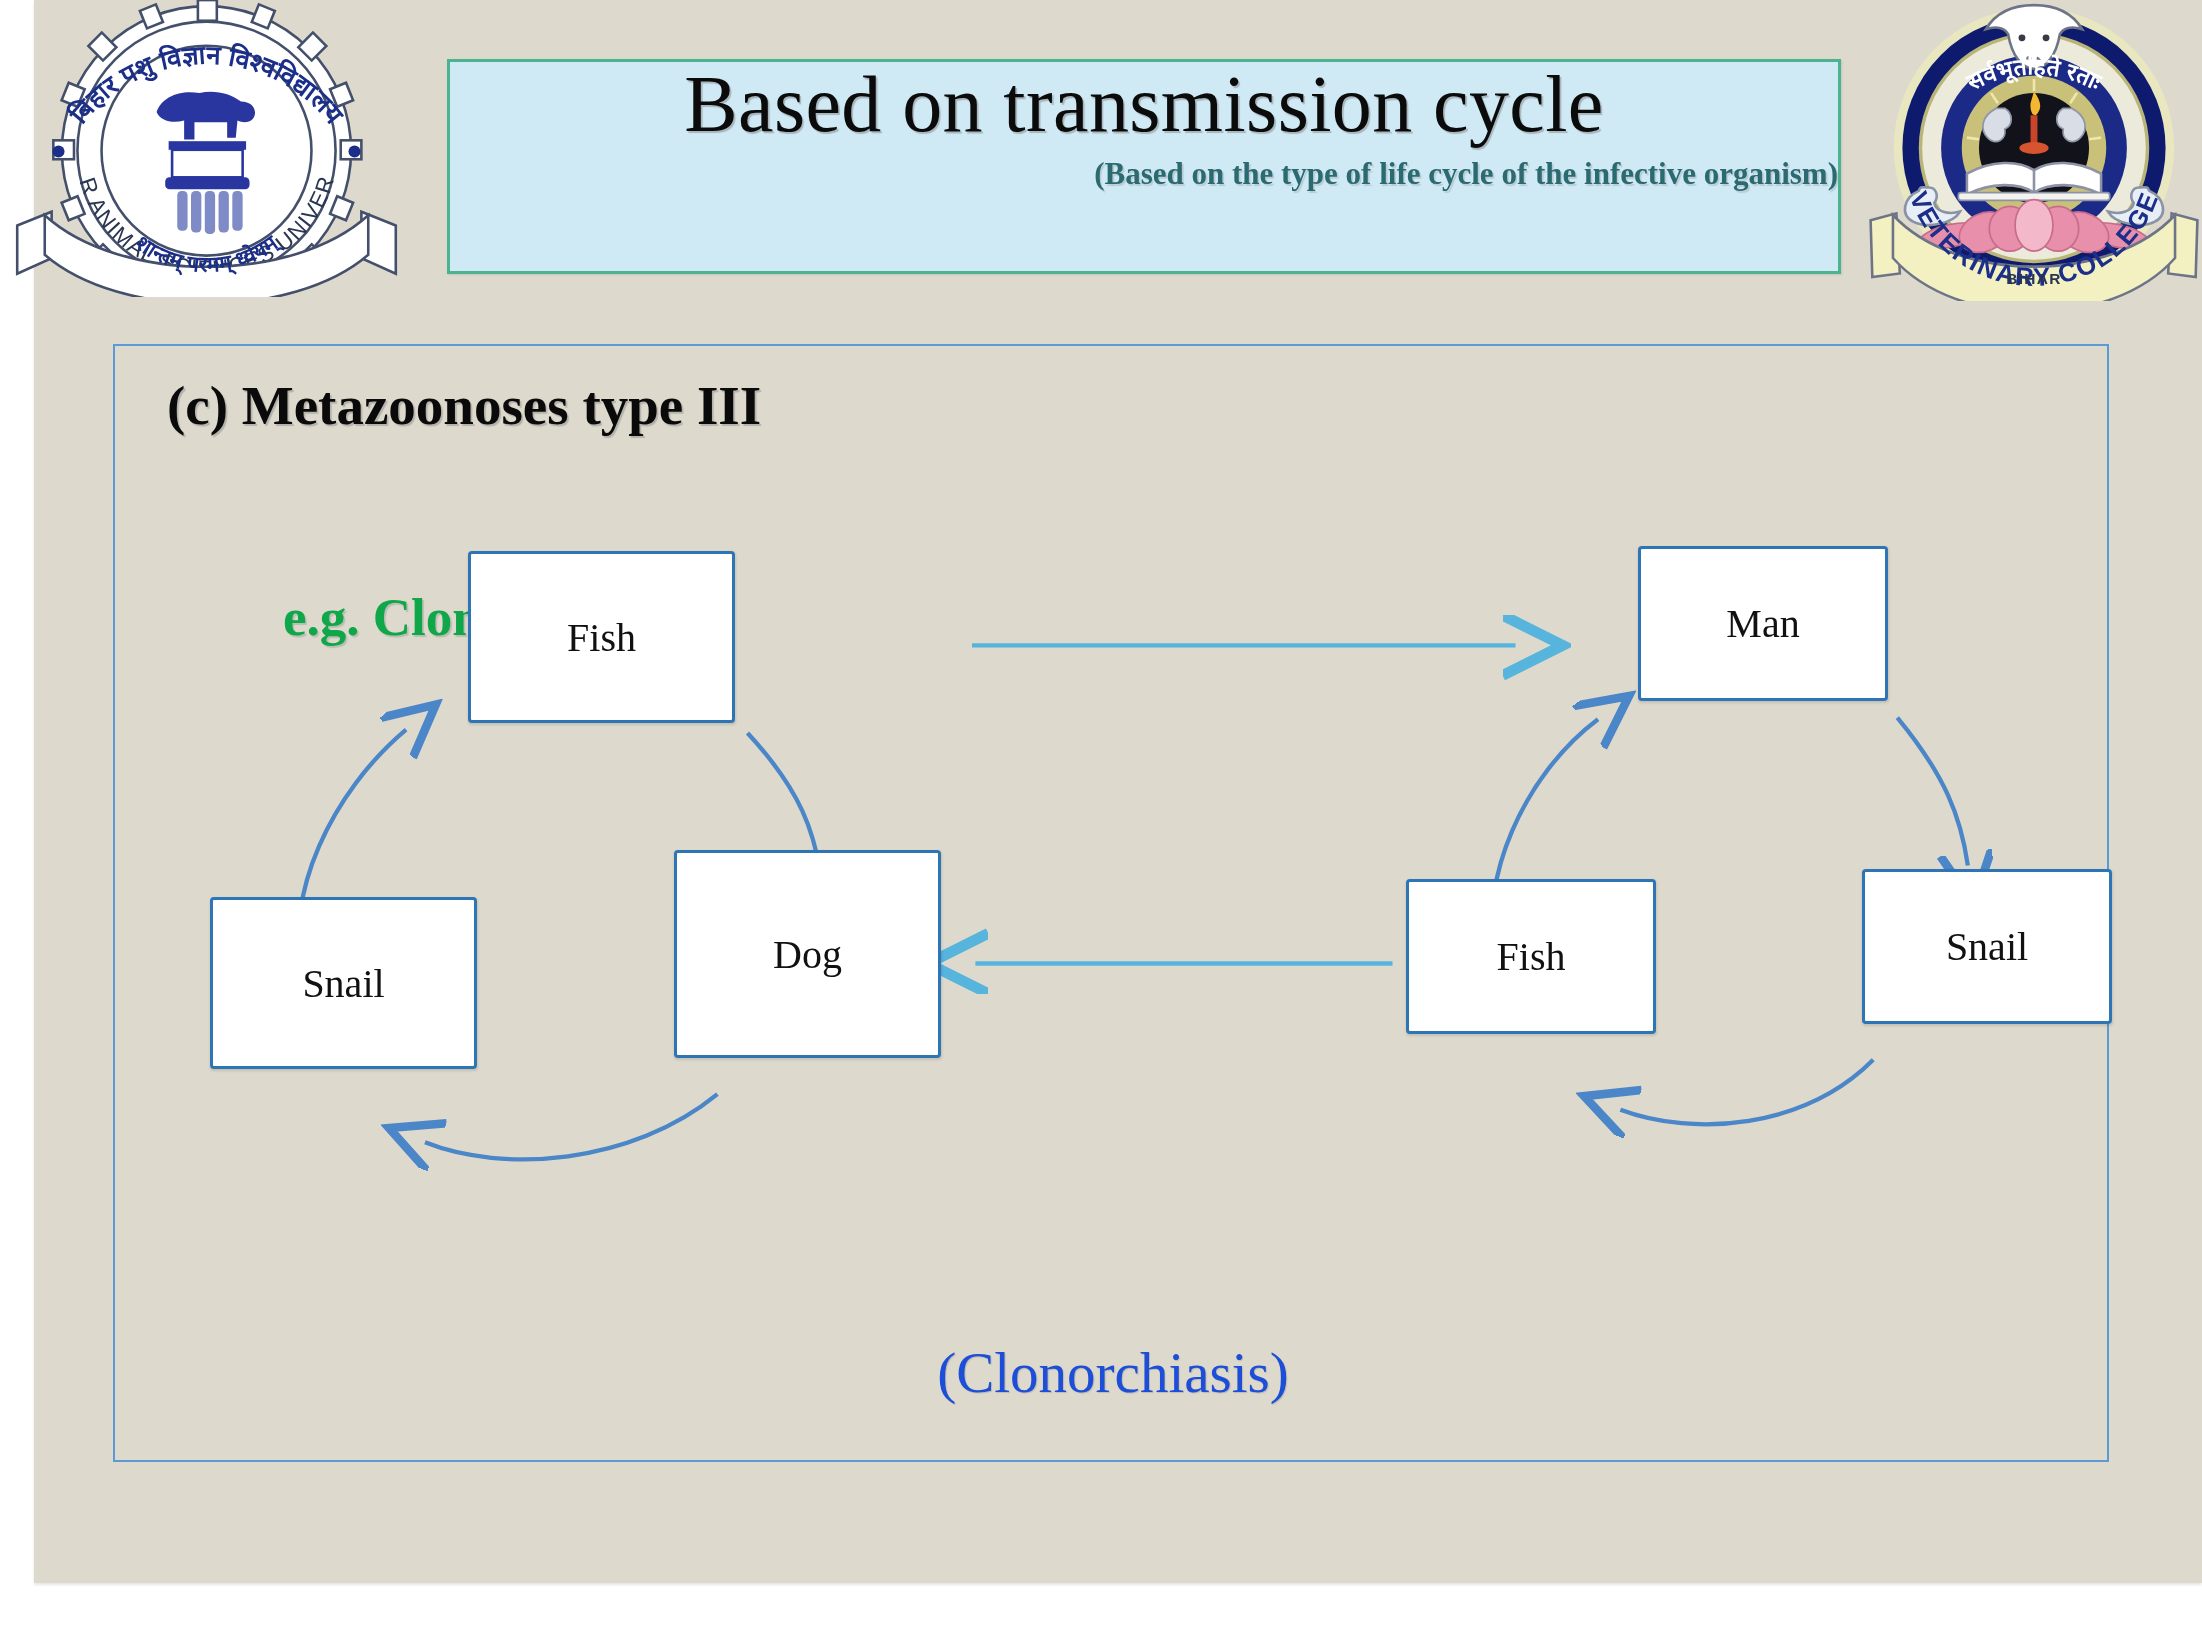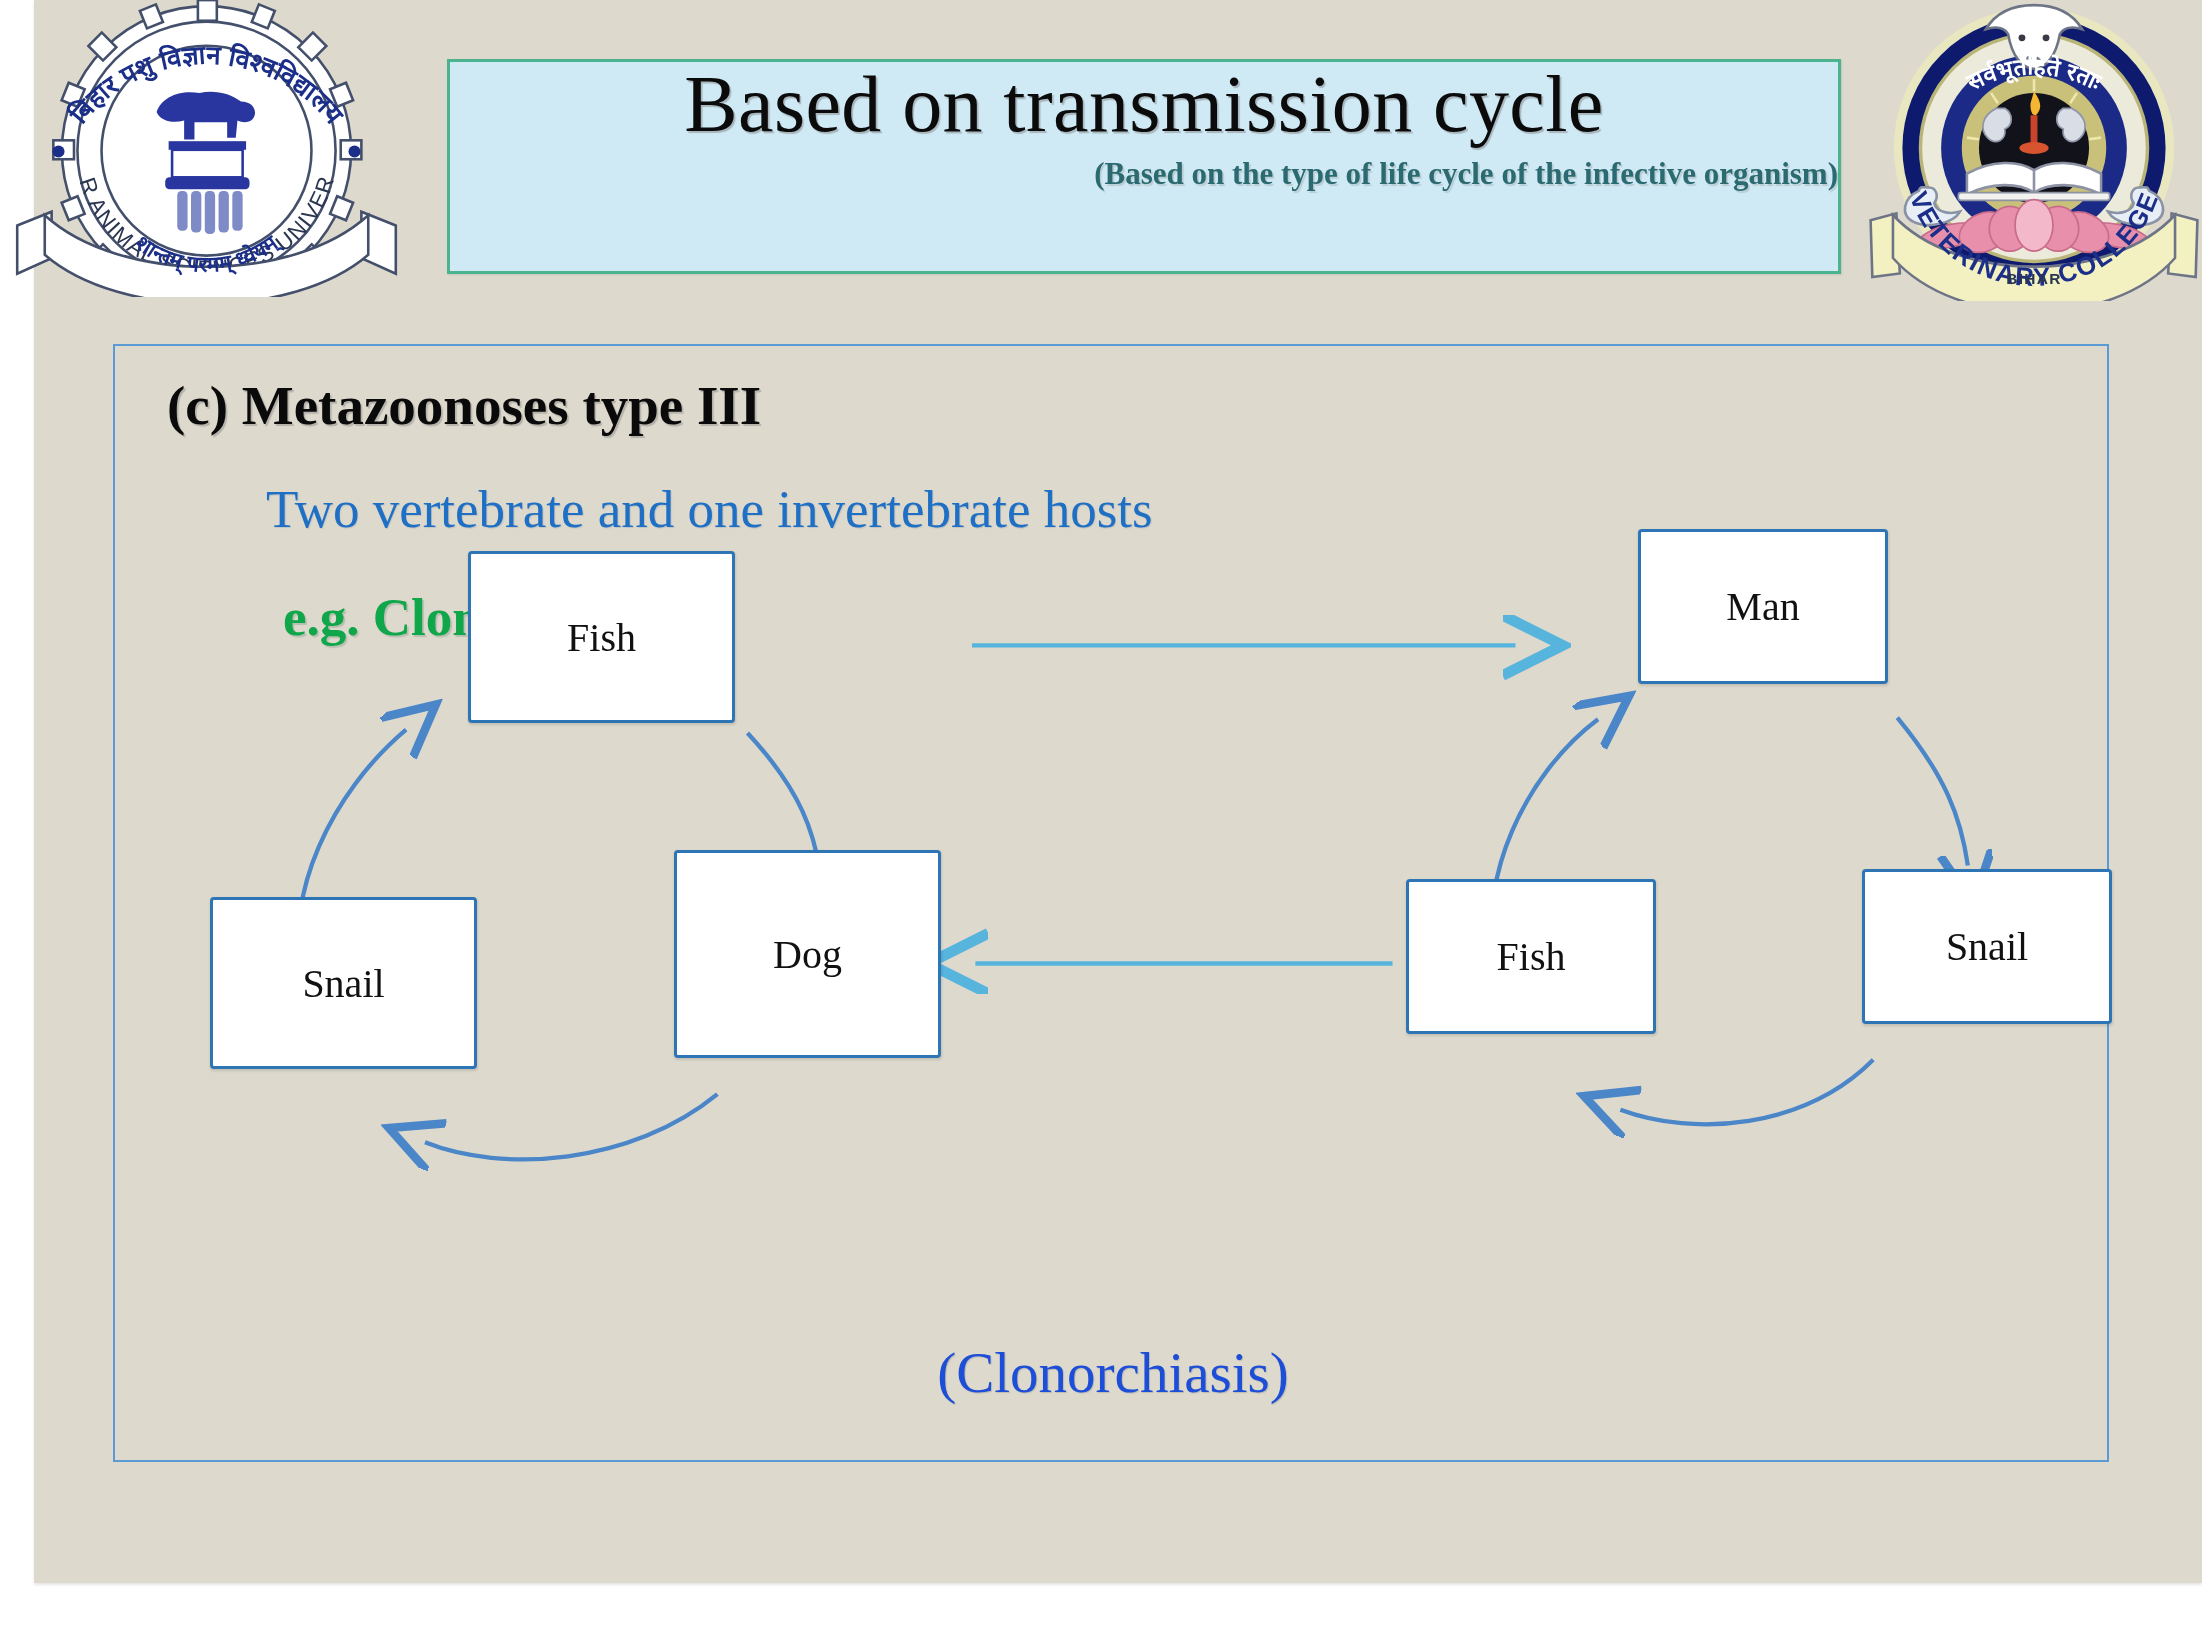--- a/index.html
+++ b/index.html
@@ -130,21 +130,21 @@
     font-size: 40px;
     color: #111111;
     box-shadow: 0.9px 1.7px 2.6px rgba(0,0,0,0.12);
   }
 
   
   #node-fish-left  { left: 353px;  top: 205px; width: 267px; height: 172px; }
   #node-dog        { left: 559px;  top: 504px; width: 267px; height: 208px; }
   #node-snail-left { left: 95px;  top: 551px; width: 267px; height: 172px; }
   
-  #node-man        { left: 1523px; top: 183px; width: 250px; height: 155px; }
+  #node-man        { left: 1523px; top: 200px; width: 250px; height: 155px; }
   #node-snail-right{ left: 1747px; top: 523px; width: 250px; height: 155px; }
   #node-fish-right { left: 1291px; top: 533px; width: 250px; height: 155px; }
 
   #caption {
     position: absolute;
     left: 0;
     top: 994px;
     width: 1996px;
     text-align: center;
     font-size: 57px;
@@ -307,21 +307,20 @@
         <text font-family="'Liberation Sans', sans-serif" font-size="27" fill="#ffffff" font-weight="bold">
           <textPath href="#arcTopR" startOffset="50%" text-anchor="middle">सर्वभूतहिते रताः</textPath>
         </text>
       </svg>
     </div>
   </div>
 
   <div id="content-panel">
 
     <div id="heading-c">(c) Metazoonoses type III</div>
-    <div id="line-hosts">Two vertebrate and one invertebrate hosts</div>
     <div id="line-example">e.g. Clonorchiasis</div>
 
     <div id="diagram">
       <svg width="1996" height="1118" viewBox="0 0 2320 1300">
         <defs>
           <marker id="arrowCurve" markerWidth="14" markerHeight="14" refX="3" refY="6" orient="auto">
             <path d="M 0,0 L 12,6 L 0,12" fill="none" stroke="#4a86c8" stroke-width="2"></path>
           </marker>
           <marker id="arrowStraightR" markerWidth="16" markerHeight="16" refX="3" refY="7" orient="auto">
             <path d="M 0,0 L 14,7 L 0,14" fill="none" stroke="#56b4dd" stroke-width="2.5"></path>

